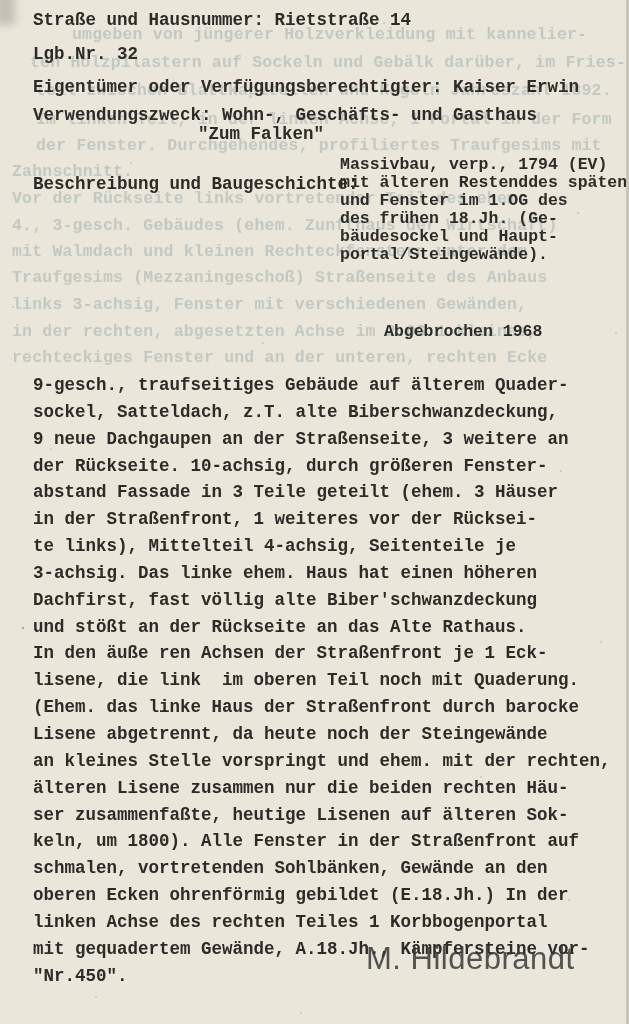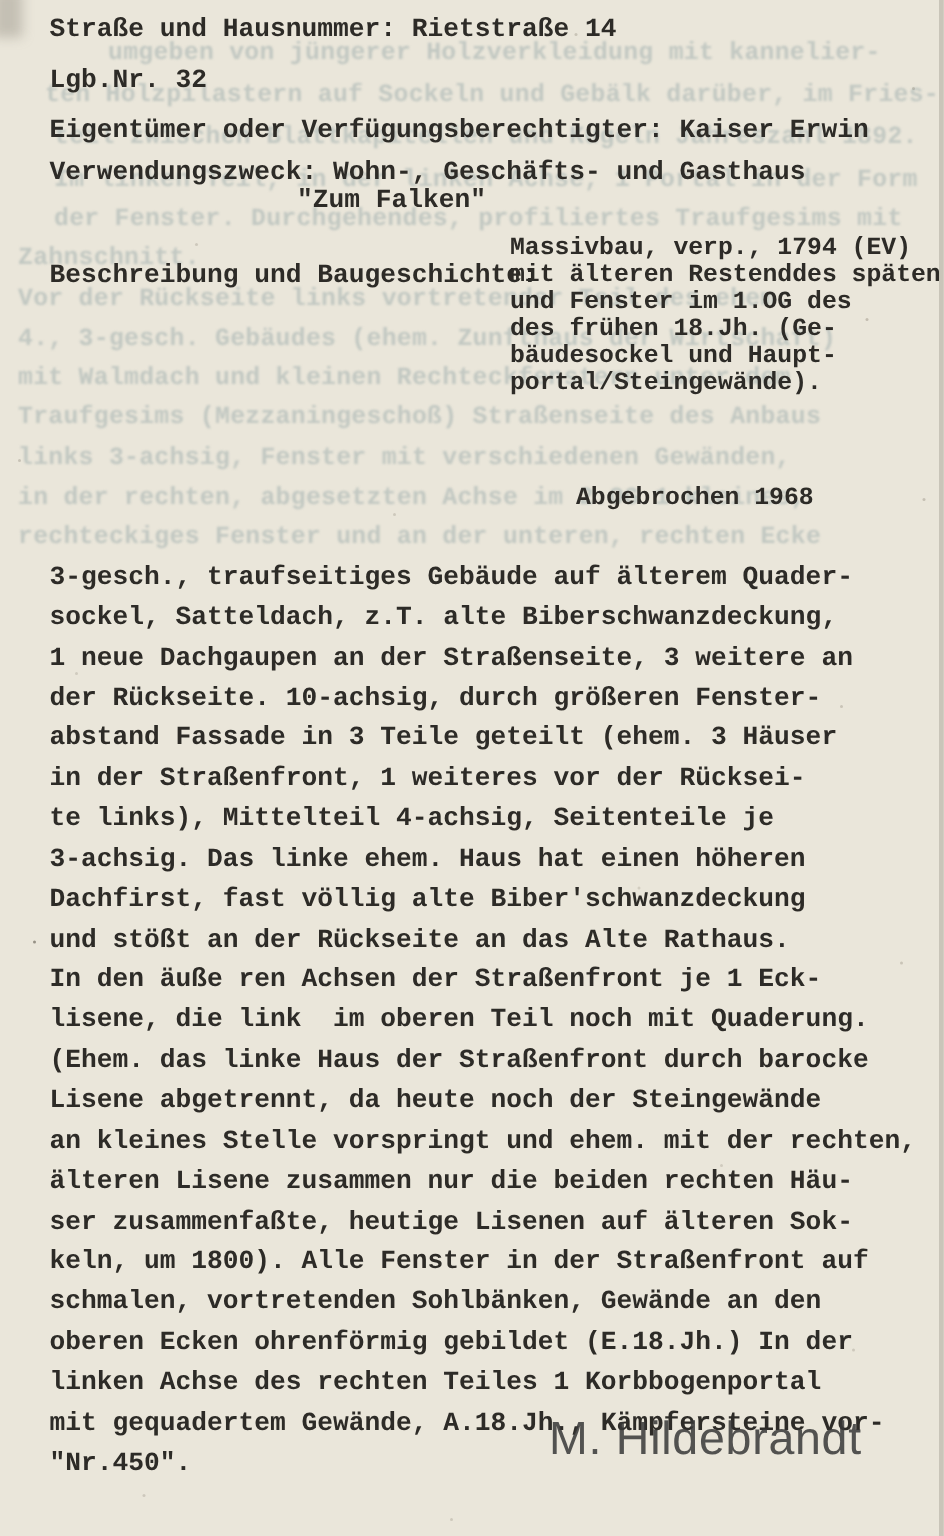--- a/index.html
+++ b/index.html
@@ -105,23 +105,23 @@
       <div class="tl">Massivbau, verp., 1794 (EV)</div>
       <div class="tl">mit älteren Restenddes späten</div>
       <div class="tl">und Fenster im 1.OG des</div>
       <div class="tl">des frühen 18.Jh. (Ge-</div>
       <div class="tl">bäudesockel und Haupt-</div>
       <div class="tl">portal/Steingewände).</div>
     </div>
   <div class="desc-note">Abgebrochen 1968</div>
 
   <div class="body-text">
-      <div class="tl">3-gesch., traufseitiges Gebäude auf älterem Quader-</div>
+      <div class="tl">9-gesch., traufseitiges Gebäude auf älterem Quader-</div>
       <div class="tl">sockel, Satteldach, z.T. alte Biberschwanzdeckung,</div>
-      <div class="tl">1 neue Dachgaupen an der Straßenseite, 3 weitere an</div>
+      <div class="tl">9 neue Dachgaupen an der Straßenseite, 3 weitere an</div>
       <div class="tl">der Rückseite. 10-achsig, durch größeren Fenster-</div>
       <div class="tl">abstand Fassade in 3 Teile geteilt (ehem. 3 Häuser</div>
       <div class="tl">in der Straßenfront, 1 weiteres vor der Rücksei-</div>
       <div class="tl">te links), Mittelteil 4-achsig, Seitenteile je</div>
       <div class="tl">3-achsig. Das linke ehem. Haus hat einen höheren</div>
       <div class="tl">Dachfirst, fast völlig alte Biber'schwanzdeckung</div>
       <div class="tl">und stößt an der Rückseite an das Alte Rathaus.</div>
       <div class="tl">In den äuße ren Achsen der Straßenfront je 1 Eck-</div>
       <div class="tl">lisene, die link  im oberen Teil noch mit Quaderung.</div>
       <div class="tl">(Ehem. das linke Haus der Straßenfront durch barocke</div>

